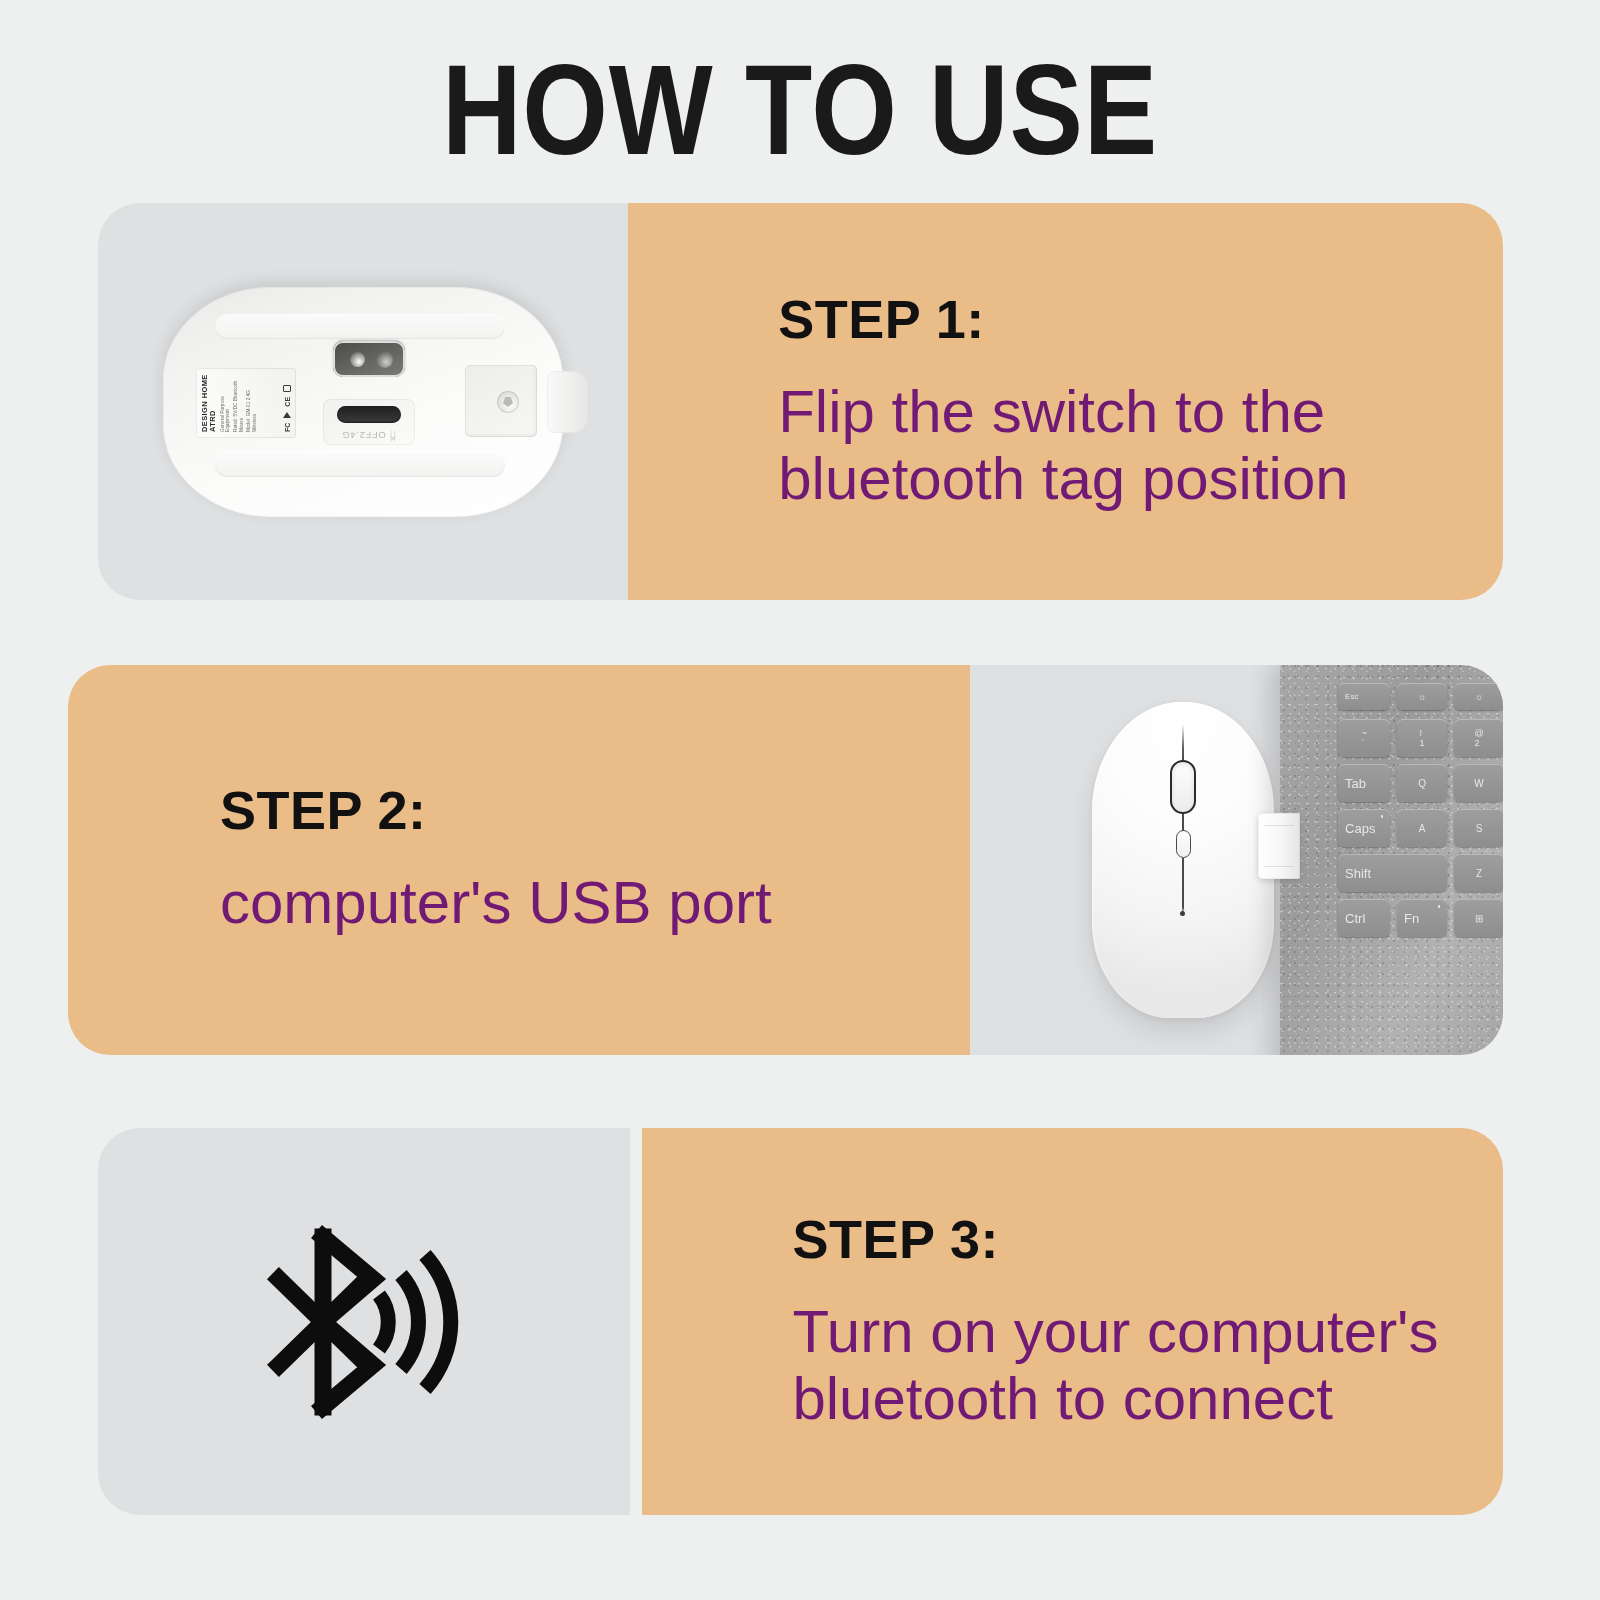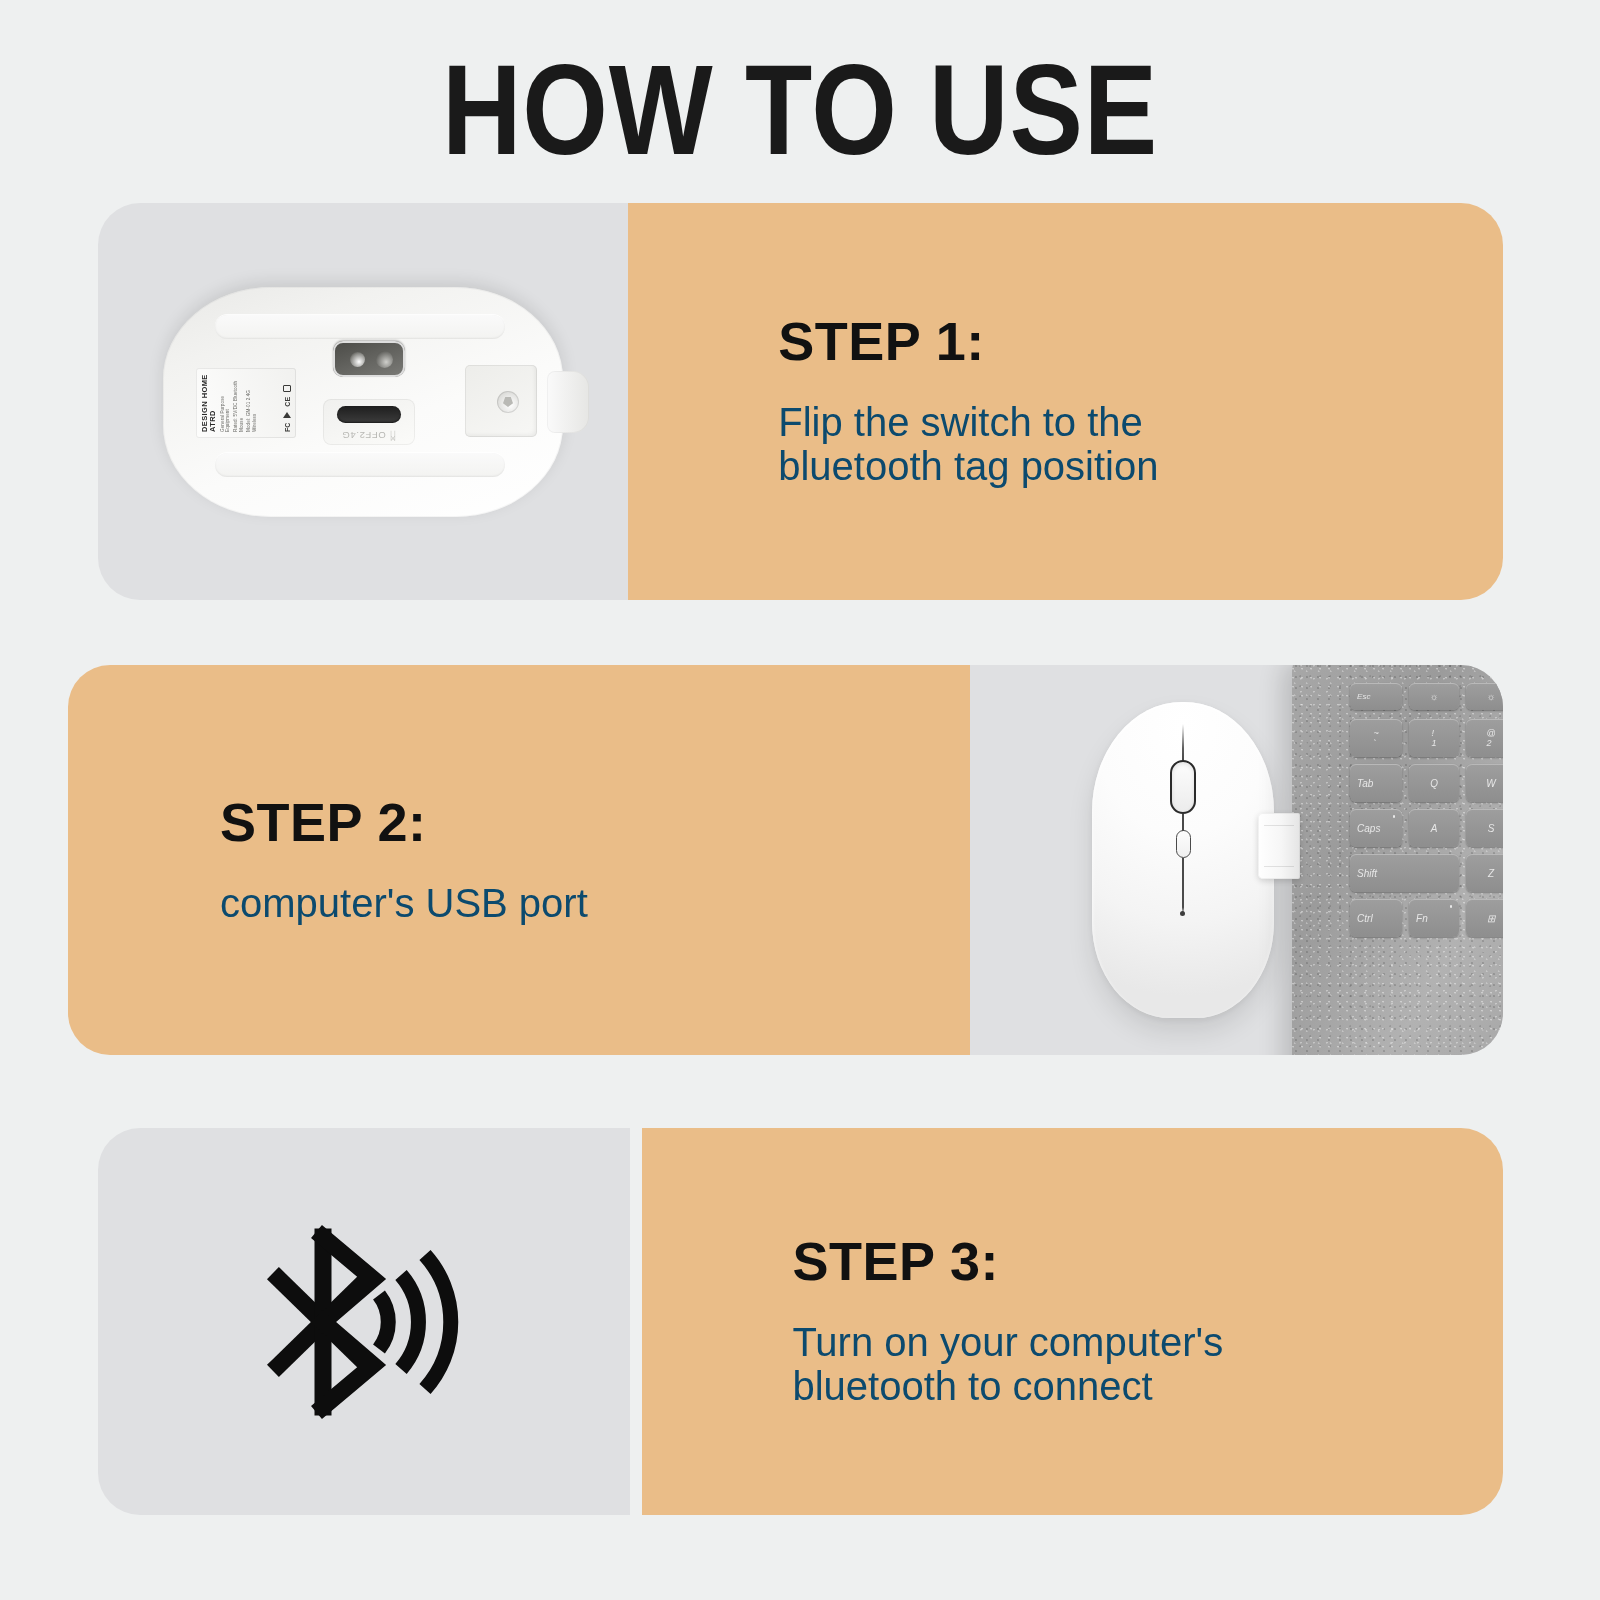--- a/index.html
+++ b/index.html
@@ -59,23 +59,23 @@
   .step-head {
     font-weight:bold;
     font-size:54px;
     line-height:1.0;
     color:#111;
     letter-spacing:0.5px;
     margin-bottom:32px;
     white-space:nowrap;
   }
   .step-body {
-    font-size:40px;
+    font-size:60px;
     line-height:1.12;
-    color:#0c4a6e;
+    color:#701a75;
     font-weight:400;
   }
   .step-body .ln { display:block; white-space:nowrap; }
 
   
   .mouse-bottom-stage {
     position:absolute;
     left:50%; top:50%;
     width:400px; height:230px;
     transform:translate(-50%,-50%) rotate(180deg);
@@ -262,28 +262,27 @@
     background:linear-gradient(180deg,#4a4a4a 0%,#4a4a4a 88%,rgba(74,74,74,0) 100%);
   }
   .mt-seam-bot::after{
     content:"";position:absolute;left:-2px;bottom:-2px;
     width:5px;height:5px;border-radius:50%;background:#3d3d3d;
   }
 
   
   .laptop {
     position:absolute;
-    left:322px; top:-16px;
+    left:310px; top:-16px;
     width:300px; height:430px;
     background:
       linear-gradient(118deg,#a8a8a8 0%,#9b9b9b 30%,#b2b2b2 60%,#a0a0a0 100%);
     border-radius:22px 22px 0 0;
     box-shadow:-10px 8px 24px rgba(0,0,0,0.16);
     overflow:hidden;
-    font-style:italic;
   }
   .laptop::before{
     
     content:"";
     position:absolute; inset:0;
     background-image:
       radial-gradient(circle at 12% 18%, rgba(255,255,255,0.45) 0.7px, transparent 1.2px),
       radial-gradient(circle at 36% 55%, rgba(0,0,0,0.16) 0.7px, transparent 1.2px),
       radial-gradient(circle at 68% 28%, rgba(255,255,255,0.40) 0.7px, transparent 1.2px),
       radial-gradient(circle at 82% 72%, rgba(0,0,0,0.14) 0.7px, transparent 1.2px),
@@ -306,21 +305,21 @@
     box-shadow:
       inset 0 1px 0 rgba(255,255,255,0.28),
       0 1px 2px rgba(0,0,0,0.30);
     position:relative;
     color:#e7e7e7;
     font-size:10px;
     font-family:"Liberation Sans", sans-serif;
     display:flex; align-items:center; justify-content:center;
     overflow:hidden;
   }
-  .key.lbl-left{ justify-content:flex-start; padding-left:7px; font-size:10px; }
+  .key.lbl-left{ justify-content:flex-start; padding-left:7px; font-size:13px; }
   .key .dual{
     display:flex; flex-direction:column; align-items:center;
     justify-content:center; line-height:1.15; font-size:9px;
   }
   .key .dot{
     position:absolute; right:7px; top:6px;
     width:2.5px;height:2.5px;border-radius:50%;background:#e9e9e9;
   }
   .key.shift{ grid-column:span 2; width:auto; }
   .key.esc{ font-size:8px; }

